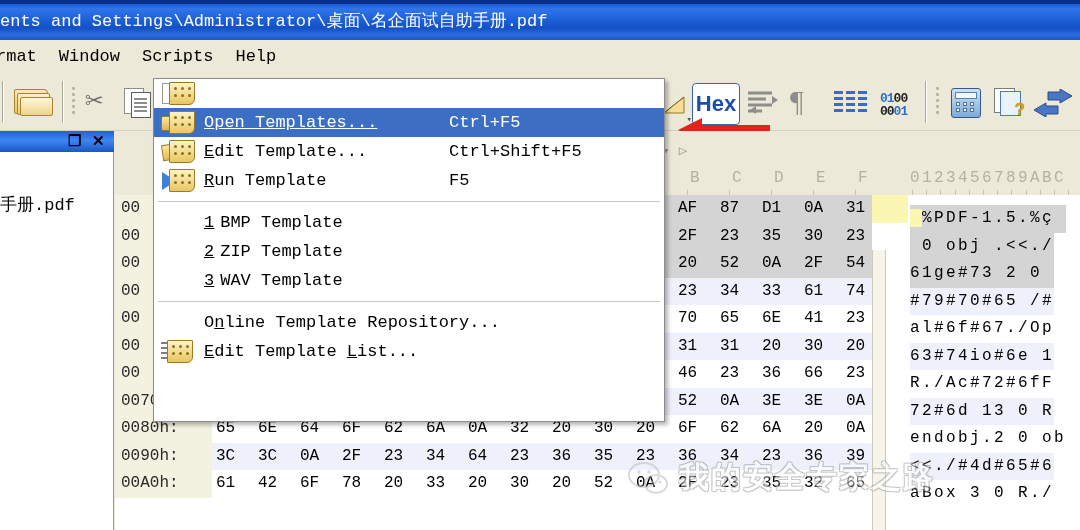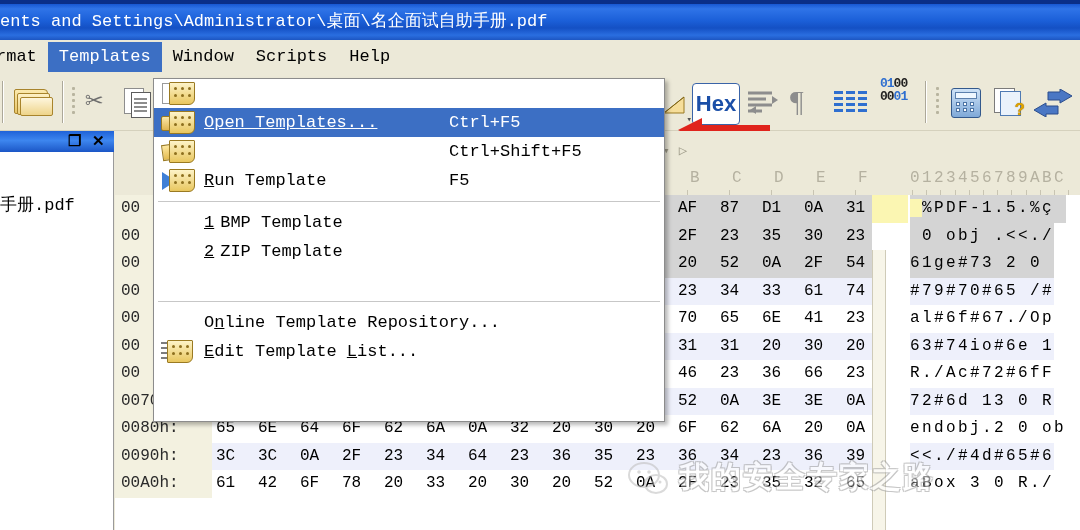--- a/index.html
+++ b/index.html
@@ -165,21 +165,21 @@
   .hexrows {
     position:absolute; left:0; top:64px; width:100%; height:335px;
     font-size:16px; font-family:"Liberation Mono",monospace;
   }
   .hrow { position:relative; height:27.5px; line-height:27.5px; white-space:pre; }
   .hrow .addr {
     position:absolute; left:0; top:0; width:97px; height:100%;
     background:#f3f1e0; color:#2a2a2a; padding-left:6px; letter-spacing:0px;
   }
   .hrow .bytes { position:absolute; left:97px; top:0; height:100%; }
-  .hrow .ascii { position:absolute; left:795px; top:0; height:100%; letter-spacing:2.4px; }
+  .hrow .ascii { position:absolute; left:795px; top:10px; height:100%; letter-spacing:2.4px; }
   .hrow.even .bytes, .hrow.even .ascii { background:#ffffff; }
   .hrow.odd  .bytes, .hrow.odd  .ascii { background:#eef0fb; }
 
   .byteblk { display:inline-block; }
   .sel-grey { background:#d4d4d4 !important; }
   .gutter { position:absolute; top:64px; width:14px; height:335px; background:#ffffff; }
   .gutter.l { left:757px; border-left:1px solid #cfcbb8; border-right:1px solid #cfcbb8; background:#f7f5e9;}
 
   
   .dropdown {
@@ -241,21 +241,20 @@
 <div id="root">
 
   <div class="titlebar">
     <div class="tb-top"></div>
     <div class="tb-text">ents and Settings\Administrator\桌面\名企面试自助手册.pdf</div>
   </div>
 
   <div class="menubar">
     <div class="menubar-inner">
       <div class="menu-item first"><span>rmat</span></div>
-      <div class="menu-item active"><span>Templates</span></div>
       <div class="menu-item"><span>Window</span></div>
       <div class="menu-item"><span>Scripts</span></div>
       <div class="menu-item"><span>Help</span></div>
     </div>
   </div>
 
   <div class="toolbar">
     <div class="tb-sep" style="left:2px;"></div>
     <div class="tbicon" style="left:14px;top:13px;">
       <div class="ic-folder">
@@ -324,21 +323,21 @@
             <rect x="24" y="7" width="9" height="3"></rect>
           <rect x="0" y="13" width="9" height="3"></rect>
             <rect x="12" y="13" width="9" height="3"></rect>
             <rect x="24" y="13" width="9" height="3"></rect>
           <rect x="0" y="19" width="9" height="3"></rect>
             <rect x="12" y="19" width="9" height="3"></rect>
             <rect x="24" y="19" width="9" height="3"></rect>
         </g>
       </svg>
     </div>
-    <div class="tbicon" style="left:880px;top:4px;">
+    <div class="tbicon" style="left:880px;top:19px;">
       <div class="ic-bin">
         <span style="color:#2f6fd0;">01</span><span style="color:#222;">00</span><br>
         <span style="color:#222;">00</span><span style="color:#2f6fd0;">01</span>
       </div>
     </div>
     <div class="tb-sep" style="left:925px;"></div>
     <div class="tb-grip" style="left:936px;">
         <i></i>
         <i></i>
         <i></i>
@@ -479,20 +478,21 @@
         <div class="tic-pencil"></div>
         <div class="tic">
             <div class="d" style="left:4px;top:4px;"></div>
             <div class="d" style="left:11px;top:4px;"></div>
           <div class="d" style="left:18px;top:4px;"></div>
             <div class="d" style="left:4px;top:11px;"></div>
           <div class="d" style="left:11px;top:11px;"></div>
             <div class="d" style="left:18px;top:11px;"></div>
           </div>
       </div>
+      <div class="dd-label"><u>E</u><span>dit Template...</span></div>
       <div class="dd-accel">Ctrl+Shift+F5</div>
     </div>
 
     <div class="dd-item">
       <div class="dd-icon">
         <div class="tic-play"></div>
         <div class="tic">
             <div class="d" style="left:4px;top:4px;"></div>
             <div class="d" style="left:11px;top:4px;"></div>
           <div class="d" style="left:18px;top:4px;"></div>
@@ -510,20 +510,21 @@
     <div class="dd-item">
       <div class="dd-icon"></div>
       <div class="dd-label"><span class="num">1</span><span>BMP Template</span></div>
     </div>
     <div class="dd-item">
       <div class="dd-icon"></div>
       <div class="dd-label"><span class="num">2</span><span>ZIP Template</span></div>
     </div>
     <div class="dd-item">
       <div class="dd-icon"></div>
+      <div class="dd-label"><span class="num">3</span><span>WAV Template</span></div>
     </div>
 
     <div class="dd-sep"></div>
 
     <div class="dd-item">
       <div class="dd-icon"></div>
       <div class="dd-label">O<u>n</u><span>line Template Repository...</span></div>
     </div>
 
     <div class="dd-item">

